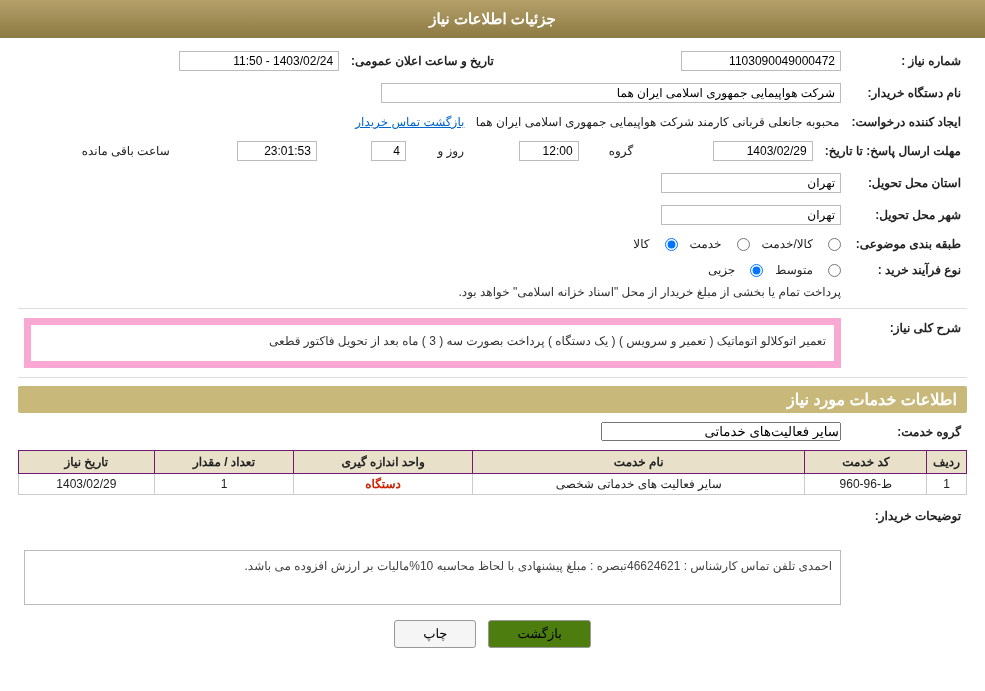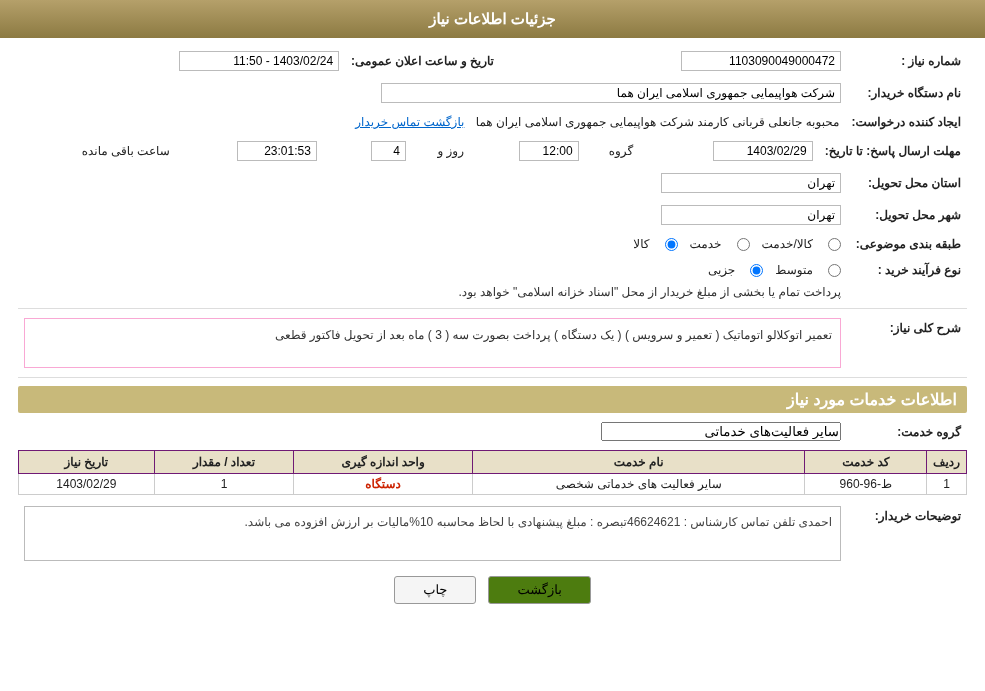--- a/index.html
+++ b/index.html
@@ -69,20 +69,21 @@
       border: 1px solid #bbb;
       padding: 6px 8px;
       min-height: 55px;
       background: #fff;
       width: 100%;
       font-size: 12px;
       direction: rtl;
       font-family: Tahoma, Arial, sans-serif;
       color: #444;
       line-height: 1.6;
+      margin-top: 44px;
     }
     .services-table {
       width: 100%;
       border-collapse: collapse;
       margin-bottom: 8px;
     }
     .services-table th {
       background: #e8e0c8;
       border: 1px solid #701a75;
       padding: 4px 6px;
@@ -109,21 +110,21 @@
       font-size: 13px;
       border: 1px solid #999;
       cursor: pointer;
       font-family: Liberation Serif, serif;
       border-radius: 3px;
     }
     .btn-print { background: #f5f5f5; }
     .btn-back { background: #4d7c0f; }
     .divider { border: none; border-top: 1px solid #ddd; margin: 6px 0; }
     .شرح-box {
-      border: 1px solid #f9a8d4;
+      border: 7px solid #f9a8d4;
       padding: 6px 8px;
       min-height: 50px;
       background: #fff;
       font-size: 12px;
       direction: rtl;
       font-family: Tahoma, Arial, sans-serif;
       color: #333;
       line-height: 1.7;
       width: 100%;
     }

